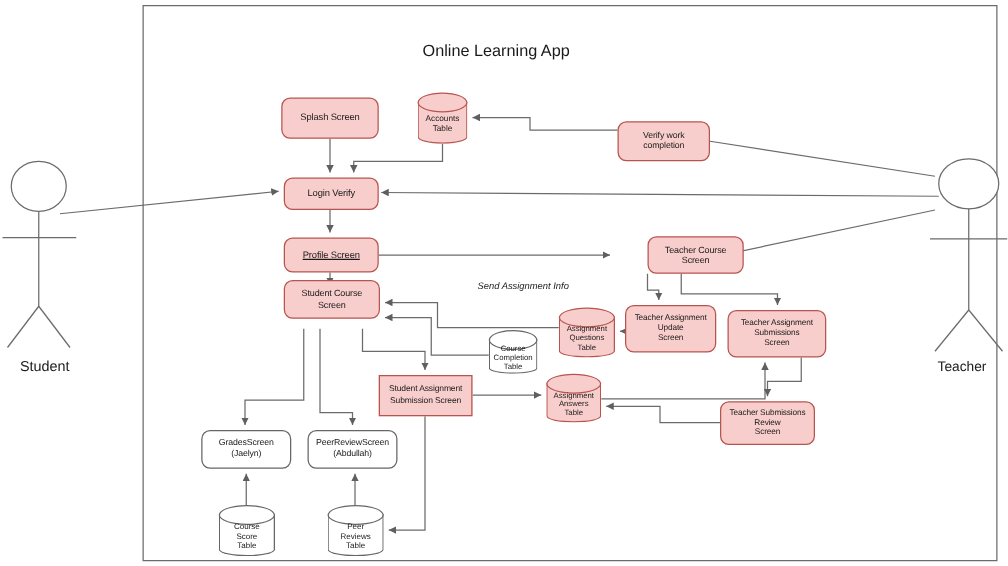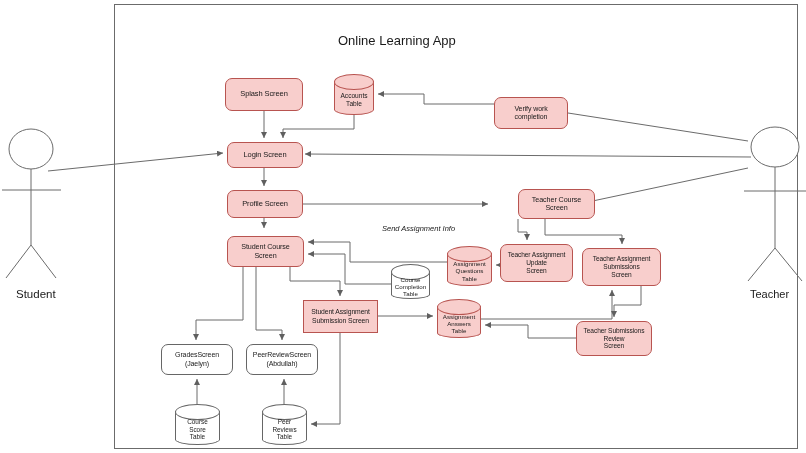--- a/index.html
+++ b/index.html
@@ -167,33 +167,33 @@
     <div class="lbl" style="font-size:6.6px;white-space:pre-line">Accounts
 Table</div>
   </div>
 
   <div class="node pink rnd" style="left:494px;top:97px;width:74px;height:32px;font-size:7px;">
     <span style="white-space:pre-line">Verify work
 completion</span>
   </div>
 
   <div class="node pink rnd" style="left:227px;top:142px;width:76px;height:26px;font-size:7.5px;">
-    <span style="white-space:pre-line">Login Screen</span>
-  </div>
-
-  <div class="node pink rnd" style="left:227px;top:190px;width:76px;height:28px;font-size:7.5px;">
+    <span style="white-space:pre-line">Login Verify</span>
+  </div>
+
+  <div class="node pink rnd" style="left:227px;top:190px;width:76px;height:28px;font-size:7.5px;text-decoration:underline;">
     <span style="white-space:pre-line">Profile Screen</span>
   </div>
 
   <div class="node pink rnd" style="left:492px;top:189px;width:77px;height:30px;font-size:7.2px;margin-left:26px;">
     <span style="white-space:pre-line">Teacher Course
 Screen</span>
   </div>
 
-  <div class="node pink rnd" style="left:227px;top:236px;width:77px;height:31px;font-size:7.2px;">
+  <div class="node pink rnd" style="left:227px;top:224px;width:77px;height:31px;font-size:7.2px;">
     <span style="white-space:pre-line">Student Course
 Screen</span>
   </div>
 
   <div class="cyl" style="left:447px;top:246px;width:45px;height:40px;">
     <div class="body"></div>
     <div class="top"></div>
     <div class="lbl" style="font-size:6.2px;white-space:pre-line">Assignment
 Questions
 Table</div>

